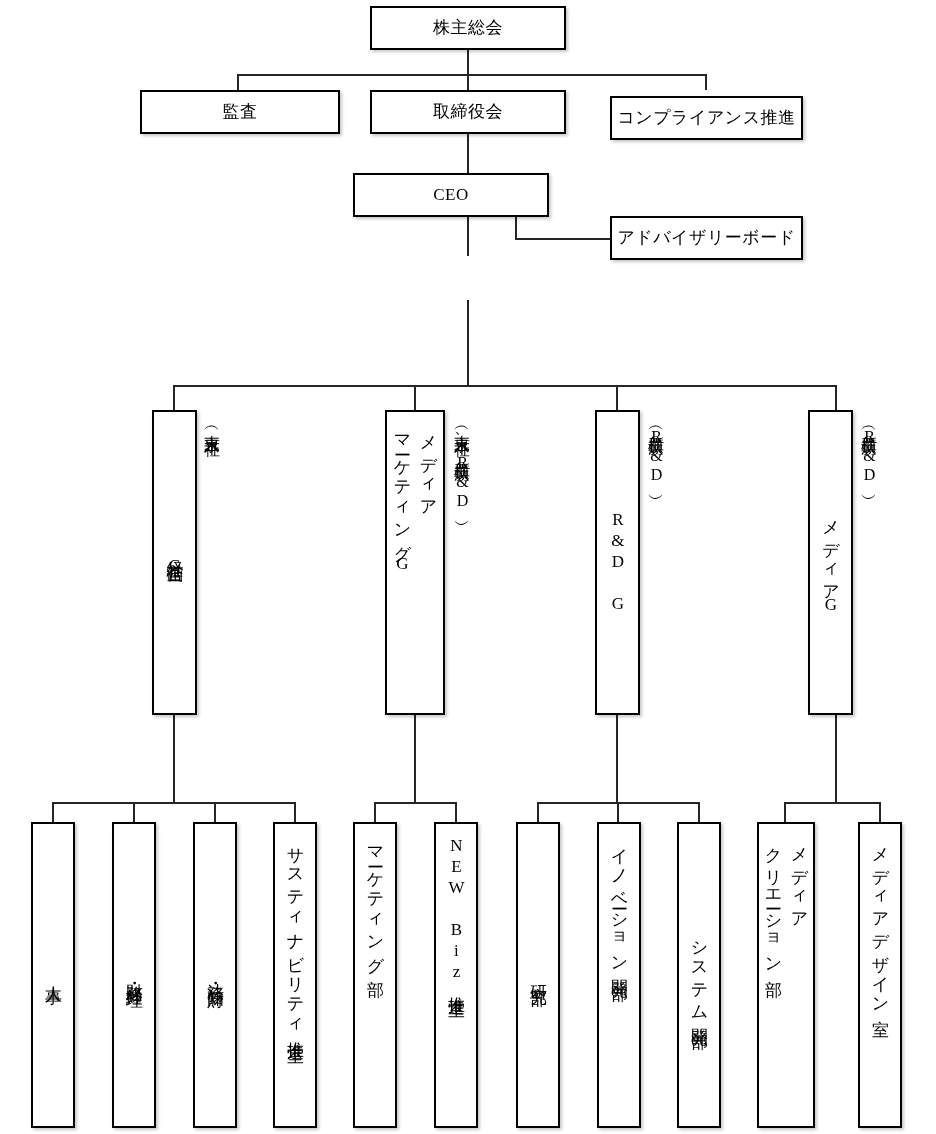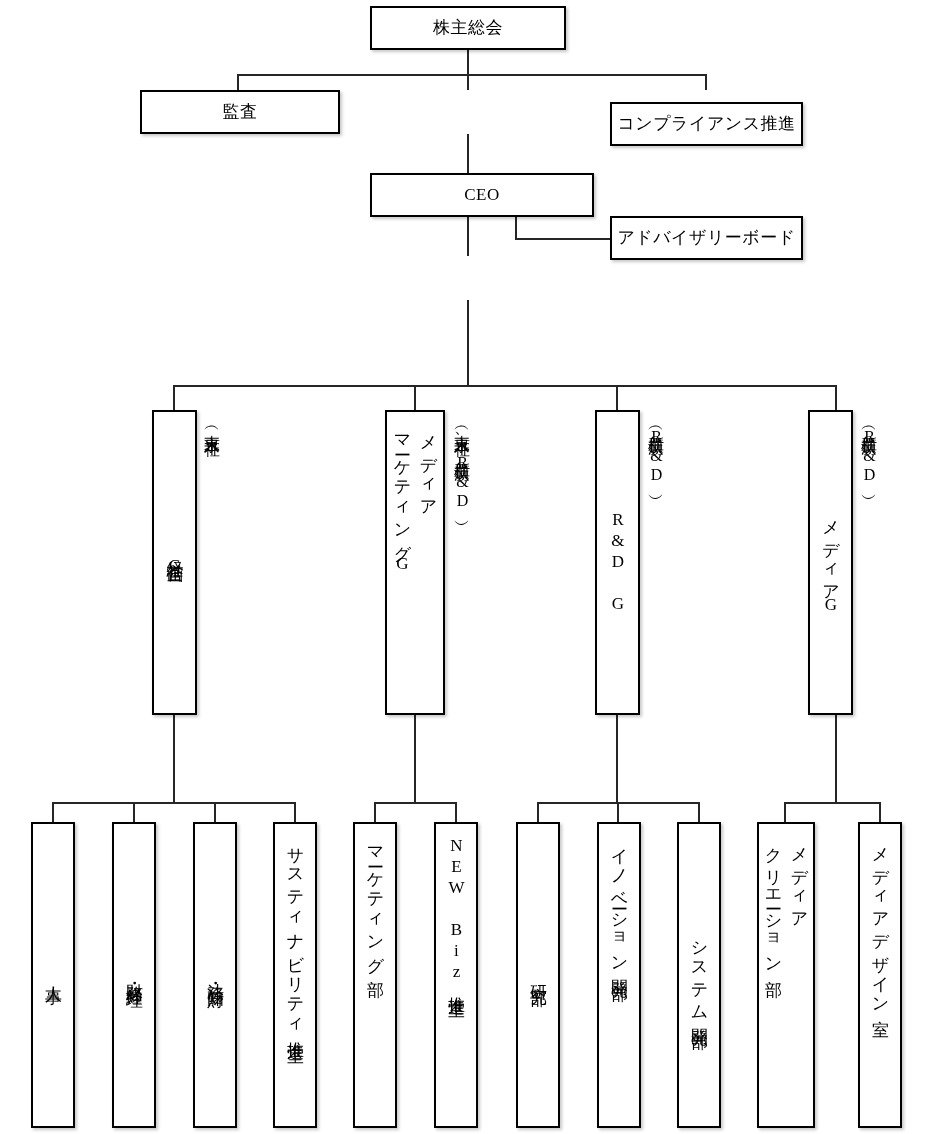--- a/index.html
+++ b/index.html
@@ -125,26 +125,29 @@
   <div class="ln v" style="left:879px; top:802px; height:20px;"></div>
 
   <div class="box" style="left:370px; top:6px; width:196px; height:44px;">
     <span class="label">株主総会</span>
   </div>
 
   <div class="box" style="left:140px; top:90px; width:200px; height:44px;">
     <span class="label">監査</span>
   </div>
 
-
-  <div class="box" style="left:610px; top:102px; width:193px; height:44px;">
+  <div class="box" style="left:370px; top:90px; width:196px; height:44px;">
+    <span class="label">取締役会</span>
+  </div>
+
+  <div class="box" style="left:610px; top:96px; width:193px; height:44px;">
     <span class="label">コンプライアンス推進</span>
   </div>
 
-  <div class="box" style="left:370px; top:173px; width:224px; height:44px;text-align:center;">
+  <div class="box" style="left:353px; top:173px; width:196px; height:44px;text-align:center;">
     <span class="label">CEO</span>
   </div>
 
   <div class="box" style="left:610px; top:216px; width:193px; height:44px;">
     <span class="label">アドバイザリーボード</span>
   </div>
 
 
   <div class="box vert mid" style="left:152px; top:410px; width:45px; height:305px;">
     <span class="label">経営企画G</span>

